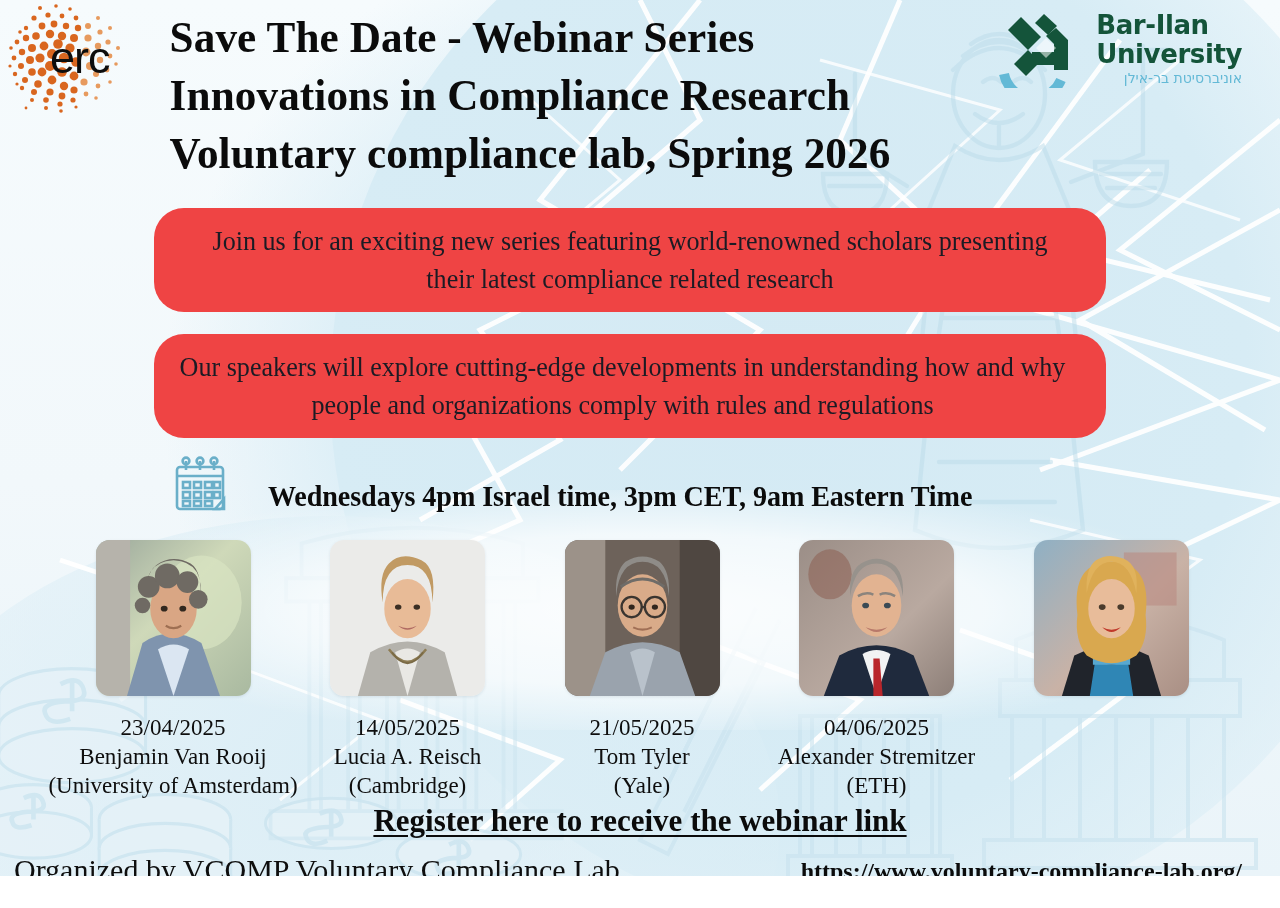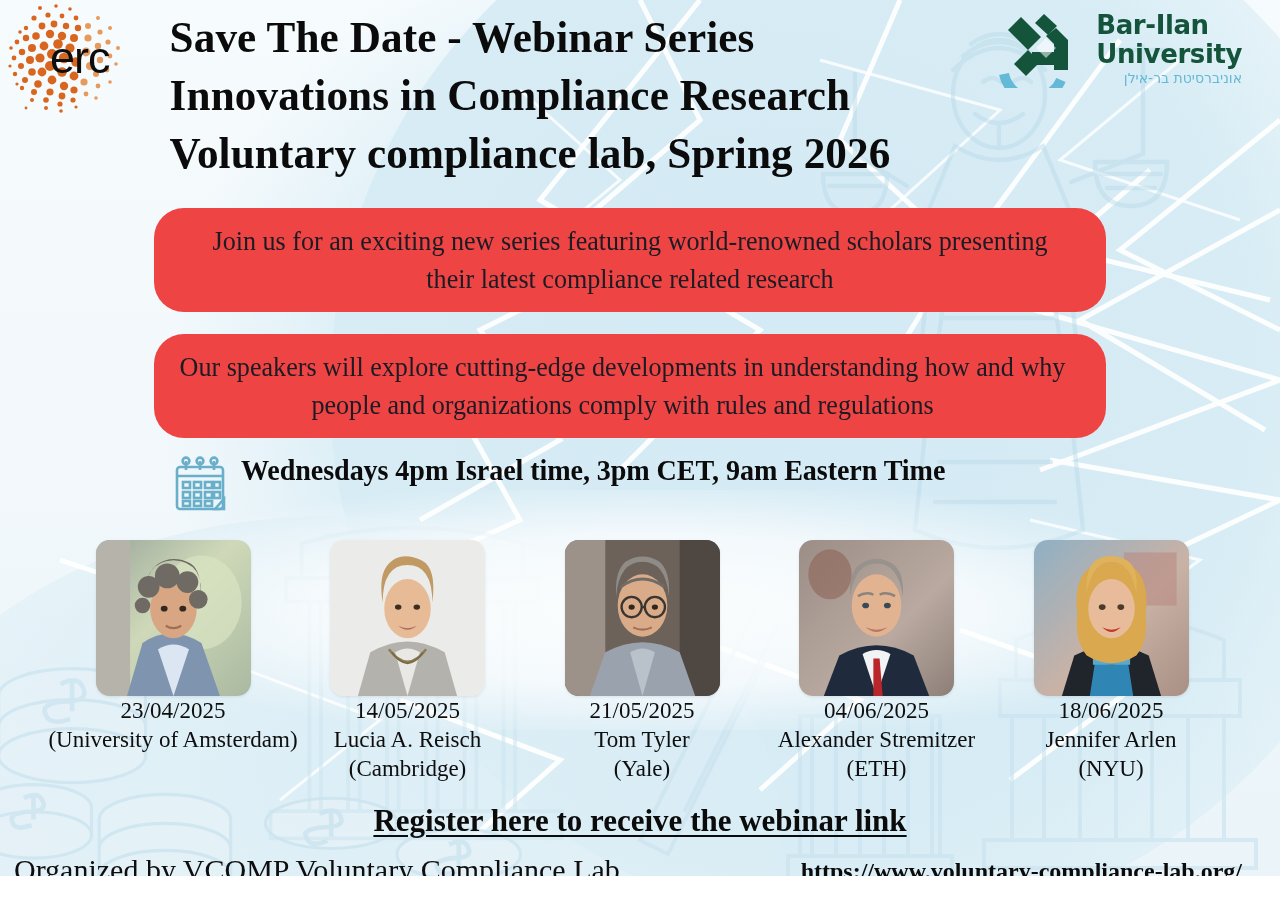--- a/index.html
+++ b/index.html
@@ -146,22 +146,22 @@
   }
   #pill-1 { top: 208px; }
   #pill-2 { top: 334px; padding-left: 11px; }
 
   
   #schedule-row {
     position: absolute;
     left: 172px;
     top: 455px;
     display: flex;
-    align-items: flex-start;
-    gap: 2px;
+    align-items: flex-end;
+    gap: 29px;
     z-index: 4;
   }
   #schedule-row .cal-icon { width: 56px; height: 58px; flex: 0 0 auto; }
   #schedule-row .sched-text {
     font-weight: 700;
     font-size: 29px;
     line-height: 1.1;
     color: #0b0b0b;
     letter-spacing: -0.1px;
     transform: scaleX(0.97);
@@ -183,21 +183,21 @@
     width: 155px;
     height: 156px;
     margin: 0 auto;
     border-radius: 14px;
     overflow: hidden;
     position: relative;
     box-shadow: 0 1px 3px rgba(20,50,70,.10);
   }
   .speaker .photo svg { display: block; width: 100%; height: 100%; }
   .speaker .caption {
-    margin-top: 0;
+    margin-top: 17px;
     font-size: 23px;
     line-height: 29px;
     color: #0e0e0e;
     white-space: nowrap;
   }
   .speaker .caption .nm,
   .speaker .caption .af { display: block; }
 
   
   #speaker-0 .caption { margin-left: -24px; margin-right: -24px; }
@@ -537,20 +537,21 @@
           <circle cx="59" cy="27" r="7" fill="#6f6a63"></circle>
             <circle cx="66" cy="38" r="6" fill="#6f6a63"></circle>
           <circle cx="30" cy="42" r="5" fill="#6f6a63"></circle>
           <ellipse cx="44" cy="44" rx="2.2" ry="1.8" fill="#32281f"></ellipse>
           <ellipse cx="56" cy="44" rx="2.2" ry="1.8" fill="#32281f"></ellipse>
           <path d="M45 55 q5 3 10 0" stroke="#9e6f52" stroke-width="1.4" fill="none"></path>
         </svg>
       </div>
       <div class="caption">
         <span class="dt">23/04/2025</span>
+        <span class="nm">Benjamin Van Rooij</span>
         <span class="af">(University of Amsterdam)</span>
       </div>
     </div>
 
     <div class="speaker" id="speaker-1">
       <div class="photo">
         <svg viewBox="0 0 100 100" preserveAspectRatio="none">
           <rect width="100" height="100" fill="#ebebe9"></rect>
           <path d="M18 100 l8 -28 q24 -14 48 0 l8 28 z" fill="#b4b2ac"></path>
           <path d="M42 72 l8 28 l8 -28 q-8 -5 -16 0 z" fill="#e9e8e4"></path>
@@ -642,25 +643,20 @@
           <path d="M40 74 q10 12 20 0 l4 26 l-28 0 z" fill="#2f86b5"></path>
           <path d="M38 76 l24 0 l0 4 l-24 0 z" fill="#58a8d0"></path>
           <path d="M28 48 q-4 -34 22 -34 q26 0 22 34 q2 16 -6 26 q-16 10 -32 0 q-8 -10 -6 -26 z" fill="#d9a84f"></path>
           <ellipse cx="50" cy="44" rx="15" ry="19" fill="#e8bc9a"></ellipse>
           <path d="M34 34 q4 -20 16 -20 q12 0 16 20 q2 -18 -8 -22 q-10 -4 -18 1 q-7 5 -6 21 z" fill="#e0b25c"></path>
           <ellipse cx="44" cy="43" rx="2.2" ry="1.8" fill="#4a3b2c"></ellipse>
           <ellipse cx="56" cy="43" rx="2.2" ry="1.8" fill="#4a3b2c"></ellipse>
           <path d="M44 56 q6 6 12 0 q-6 3 -12 0" fill="#c0392b"></path>
         </svg>
       </div>
-      <div class="caption">
-        <span class="dt">18/06/2025</span>
-        <span class="nm">Jennifer Arlen</span>
-        <span class="af">(NYU)</span>
-      </div>
     </div>
 
   </div>
 
   <div id="footer-row">
     <div id="organizer">Organized by VCOMP Voluntary Compliance Lab</div>
     <div id="site-url">https://www.voluntary-compliance-lab.org/</div>
   </div>
 
   <div id="register-link">Register here to receive the webinar link</div>

